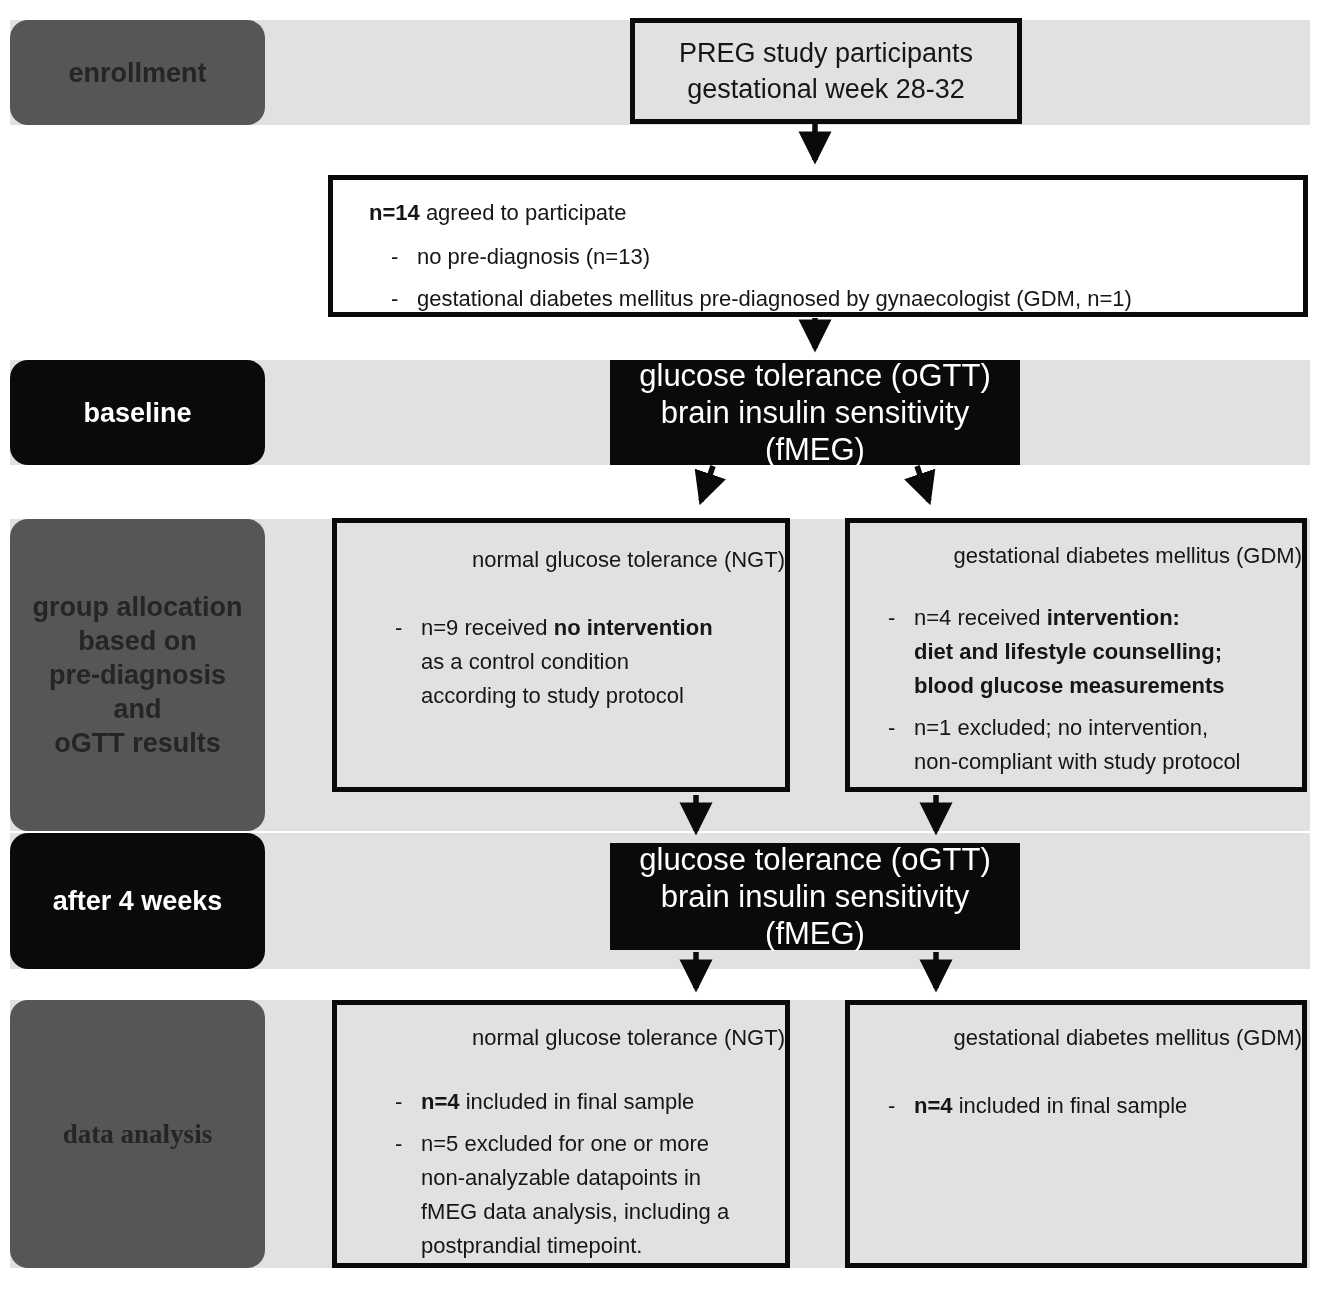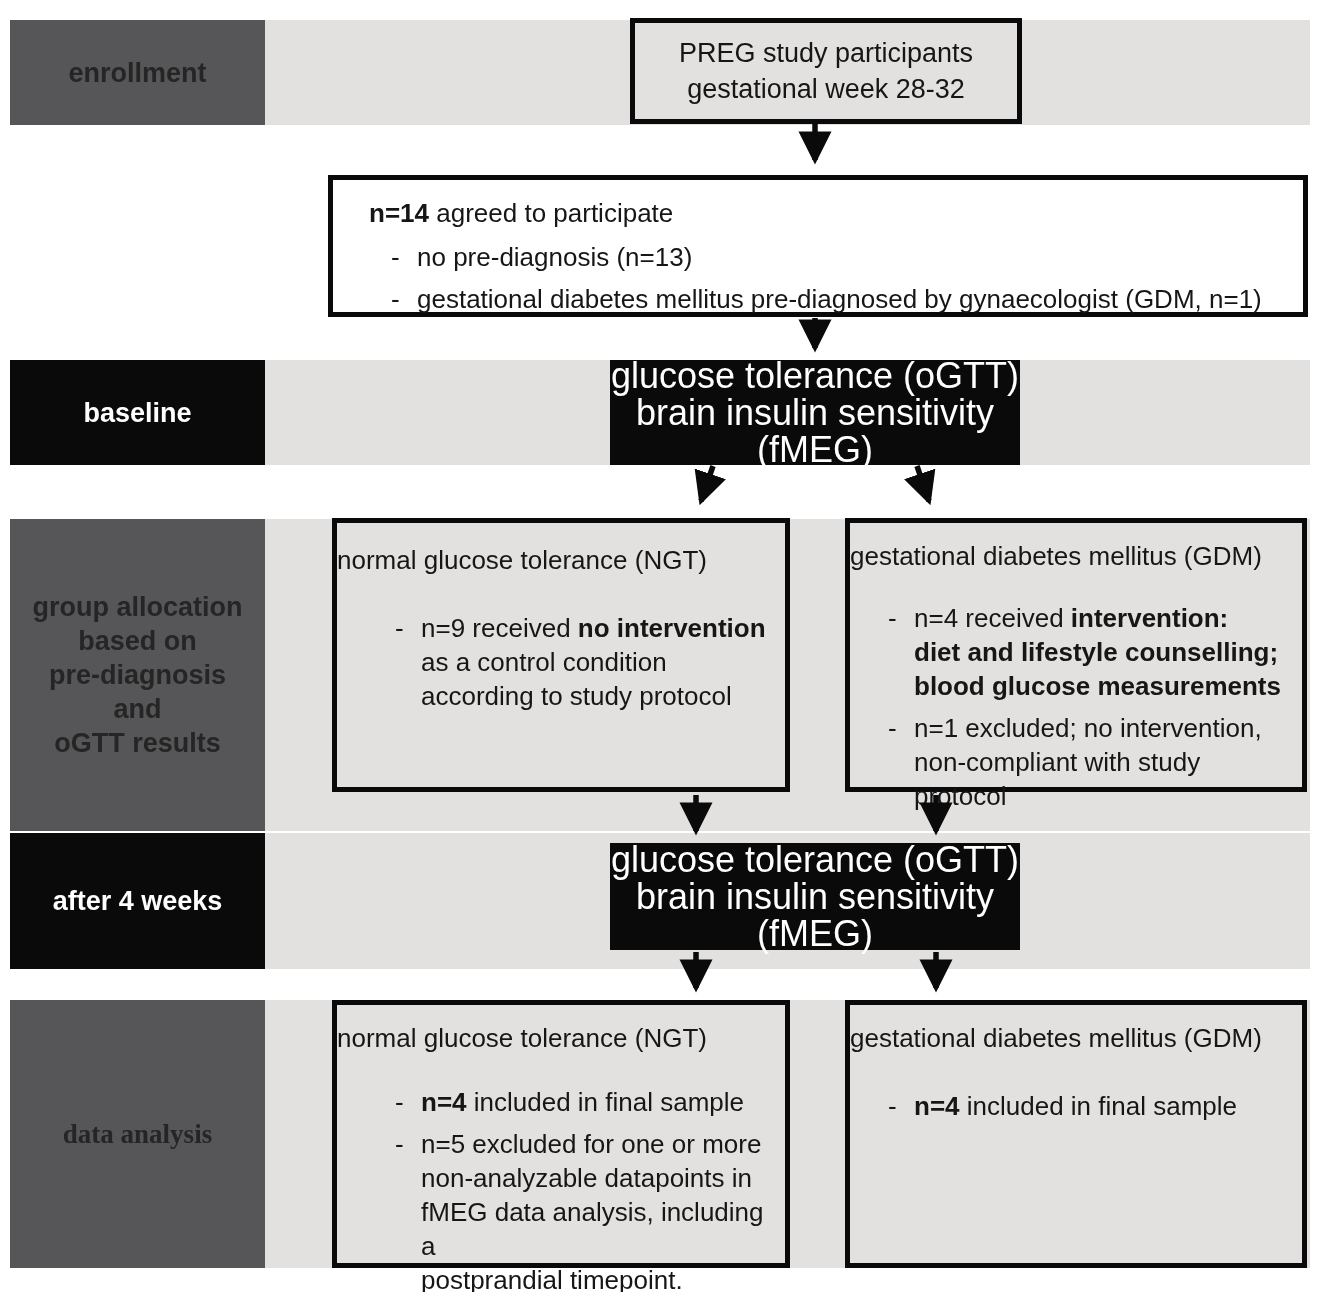--- a/index.html
+++ b/index.html
@@ -40,61 +40,62 @@
     position: absolute;
     left: 10px;
     width: 255px;
     display: flex;
     align-items: center;
     justify-content: center;
     text-align: center;
     font-size: 27px;
     font-weight: 700;
     line-height: 34px;
+    border-radius: 18px;
   }
   .stage-dark  { background: var(--dark-label); color: var(--dark-label-text); }
   .stage-black { background: var(--black); color: var(--white); font-weight: 600; }
 
   .flow-box {
     position: absolute;
     border: 5px solid var(--black);
     background: var(--box-fill);
-    font-size: 26px;
+    font-size: 22px;
     line-height: 34px;
   }
   .box-centered {
     display: flex;
     align-items: center;
     justify-content: center;
     text-align: center;
   }
   .box-white { background: var(--white); }
   .box-black {
     position: absolute;
     background: var(--black);
     color: var(--white);
     display: flex;
     align-items: center;
     justify-content: center;
     text-align: center;
-    font-size: 36px;
+    font-size: 31px;
     line-height: 37px;
   }
 
   
   .box-preg      { left: 630px; top: 18px;   width: 392px; height: 106px; font-size: 27px; line-height: 36px; }
   .box-agree     { left: 328px; top: 175px;  width: 980px; height: 142px; padding: 16px 24px 0 36px; }
   .box-baseline  { left: 610px; top: 360px;  width: 410px; height: 105px; }
   .box-ngt-alloc { left: 332px; top: 518px;  width: 458px; height: 274px; padding-top: 20px; }
   .box-gdm-alloc { left: 845px; top: 518px;  width: 462px; height: 274px; padding-top: 16px; }
   .box-after     { left: 610px; top: 843px;  width: 410px; height: 107px; }
   .box-ngt-final { left: 332px; top: 1000px; width: 458px; height: 268px; padding-top: 16px; }
   .box-gdm-final { left: 845px; top: 1000px; width: 462px; height: 268px; padding-top: 16px; }
 
-  .box-header { text-align: left; margin-bottom: 34px; }
+  .box-header { text-align: right; margin-bottom: 34px; }
   .box-gdm-alloc .box-header { margin-bottom: 28px; }
   .box-ngt-final .box-header { margin-bottom: 30px; }
 
   .bullets { display: flex; flex-direction: column; gap: 8px; }
   .indent-left  { padding-left: 58px; padding-right: 10px; }
   .indent-right { padding-left: 38px; padding-right: 10px; }
   .box-agree .bullets { padding-left: 22px; gap: 4px; margin-top: 8px; line-height: 38px; }
 
   .bullet { display: flex; }
   .bullet .dash { flex: 0 0 auto; width: 26px; }

